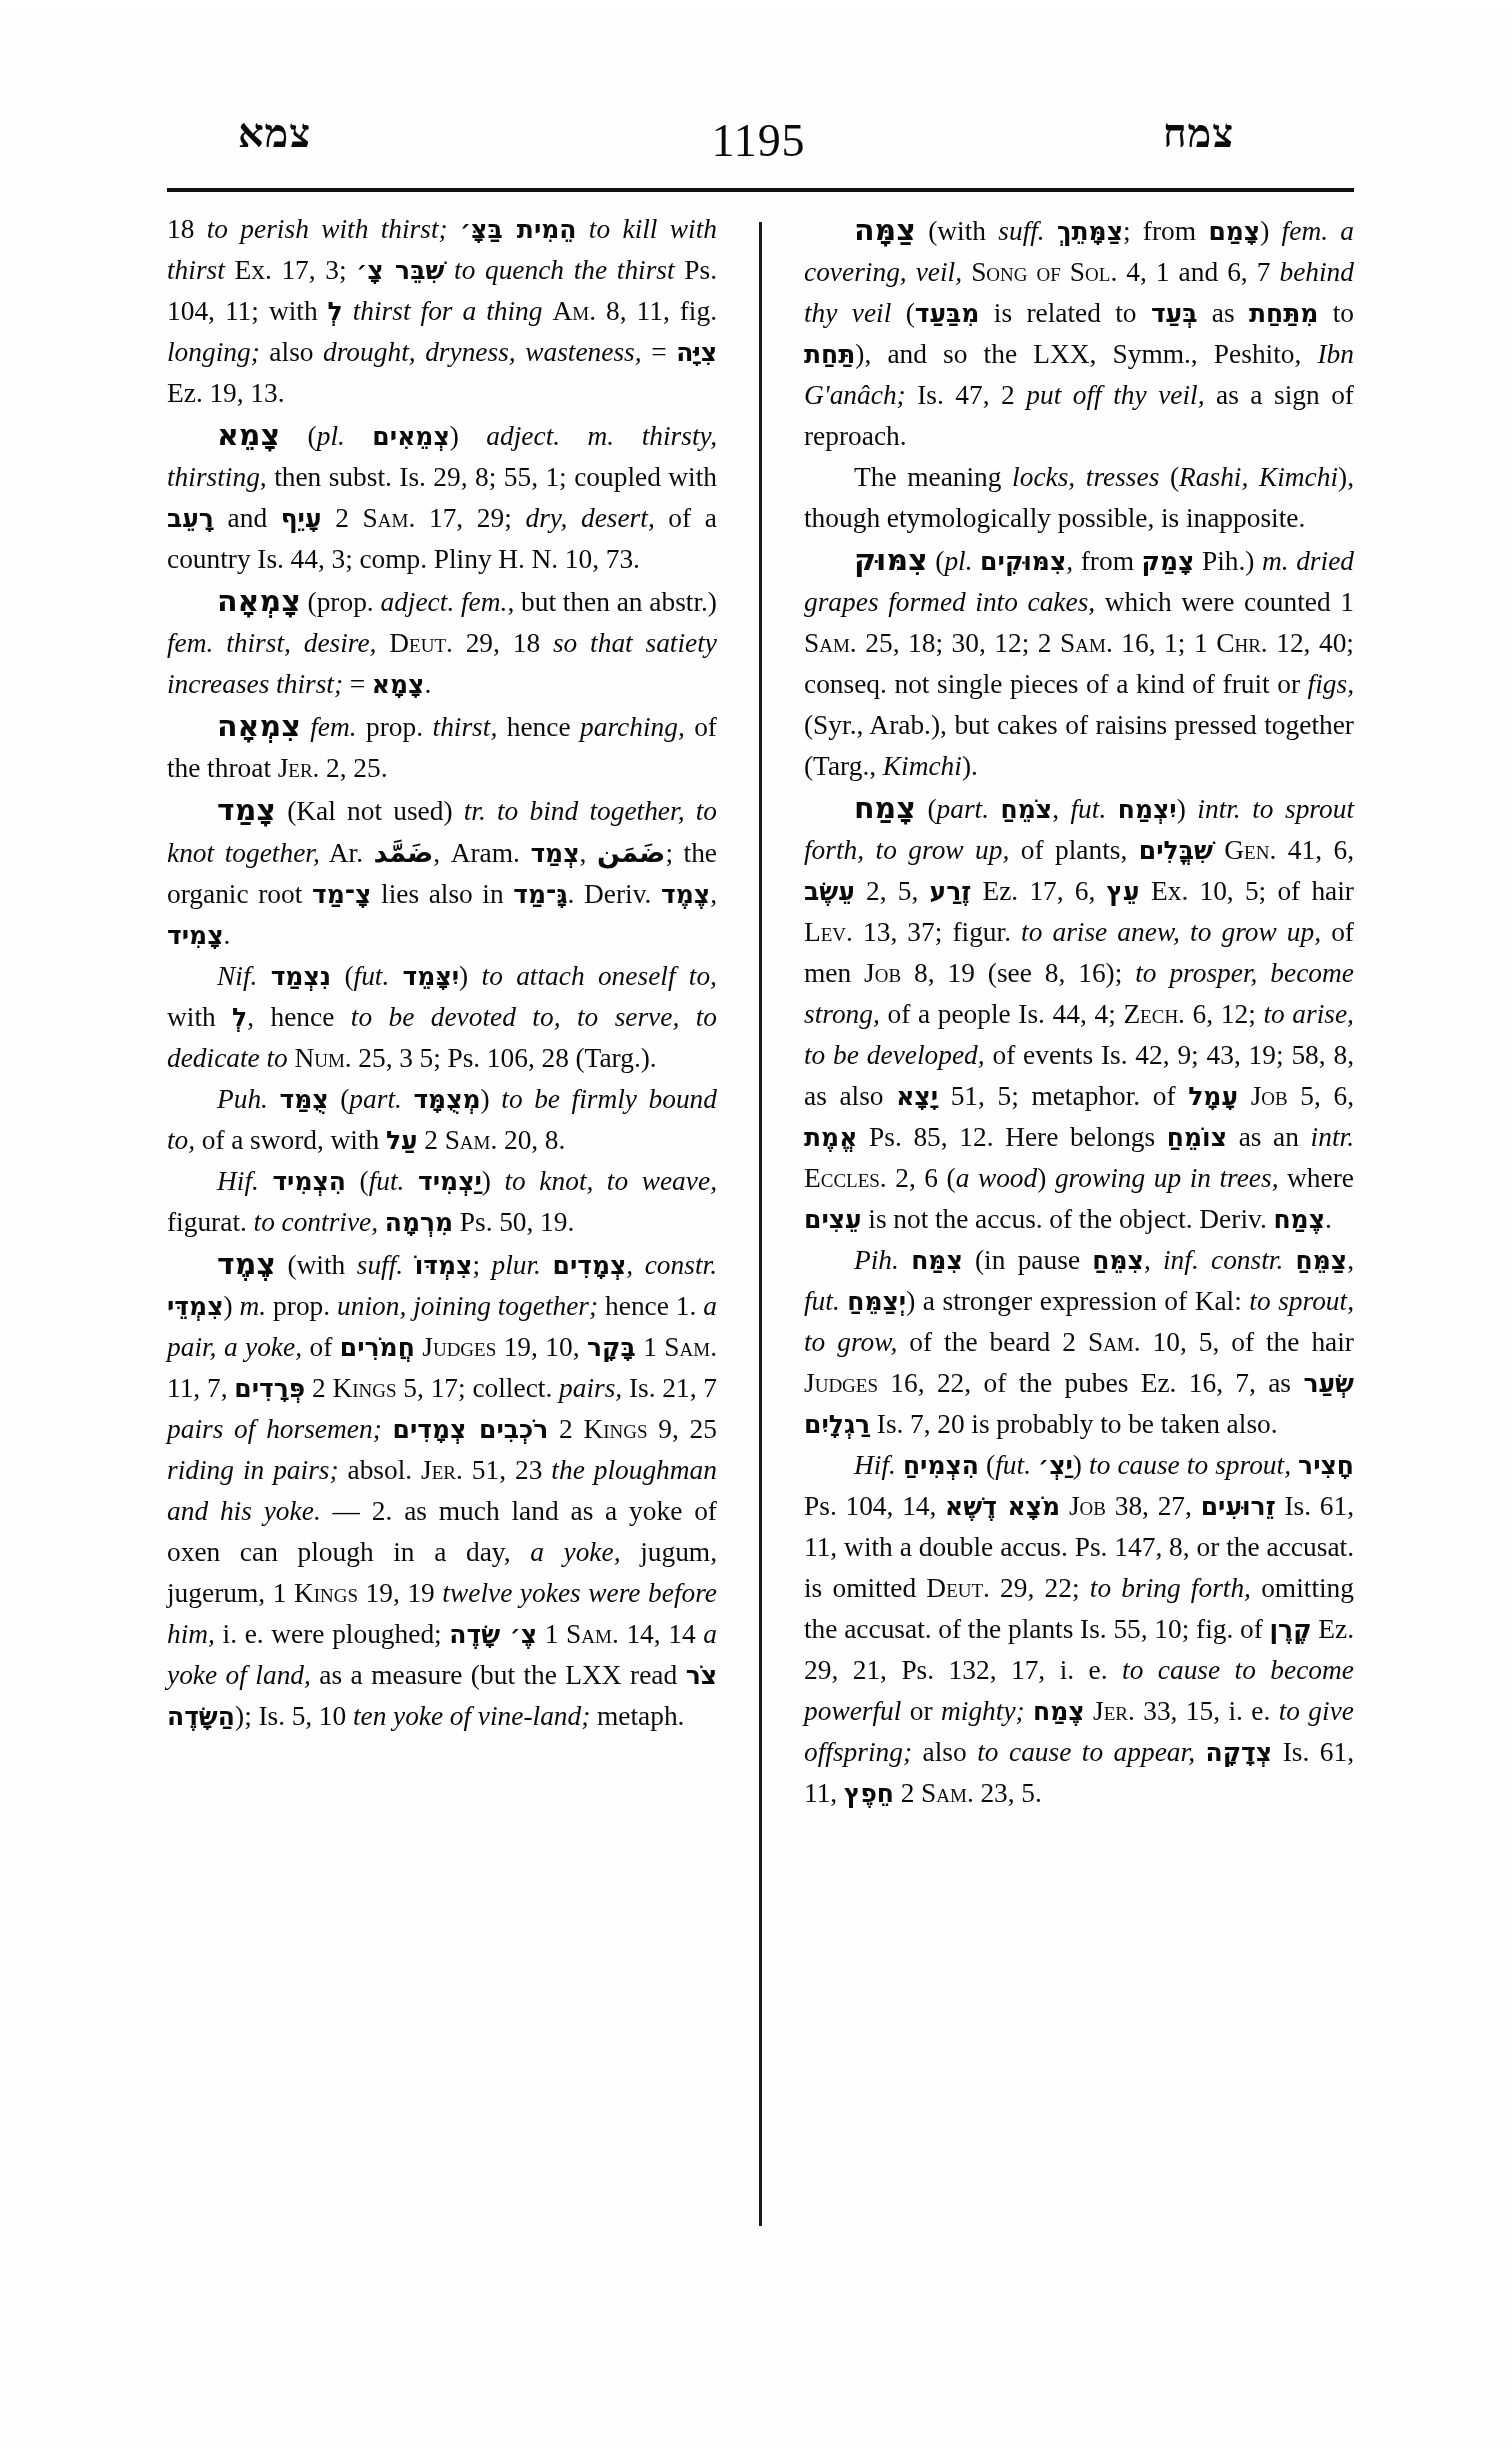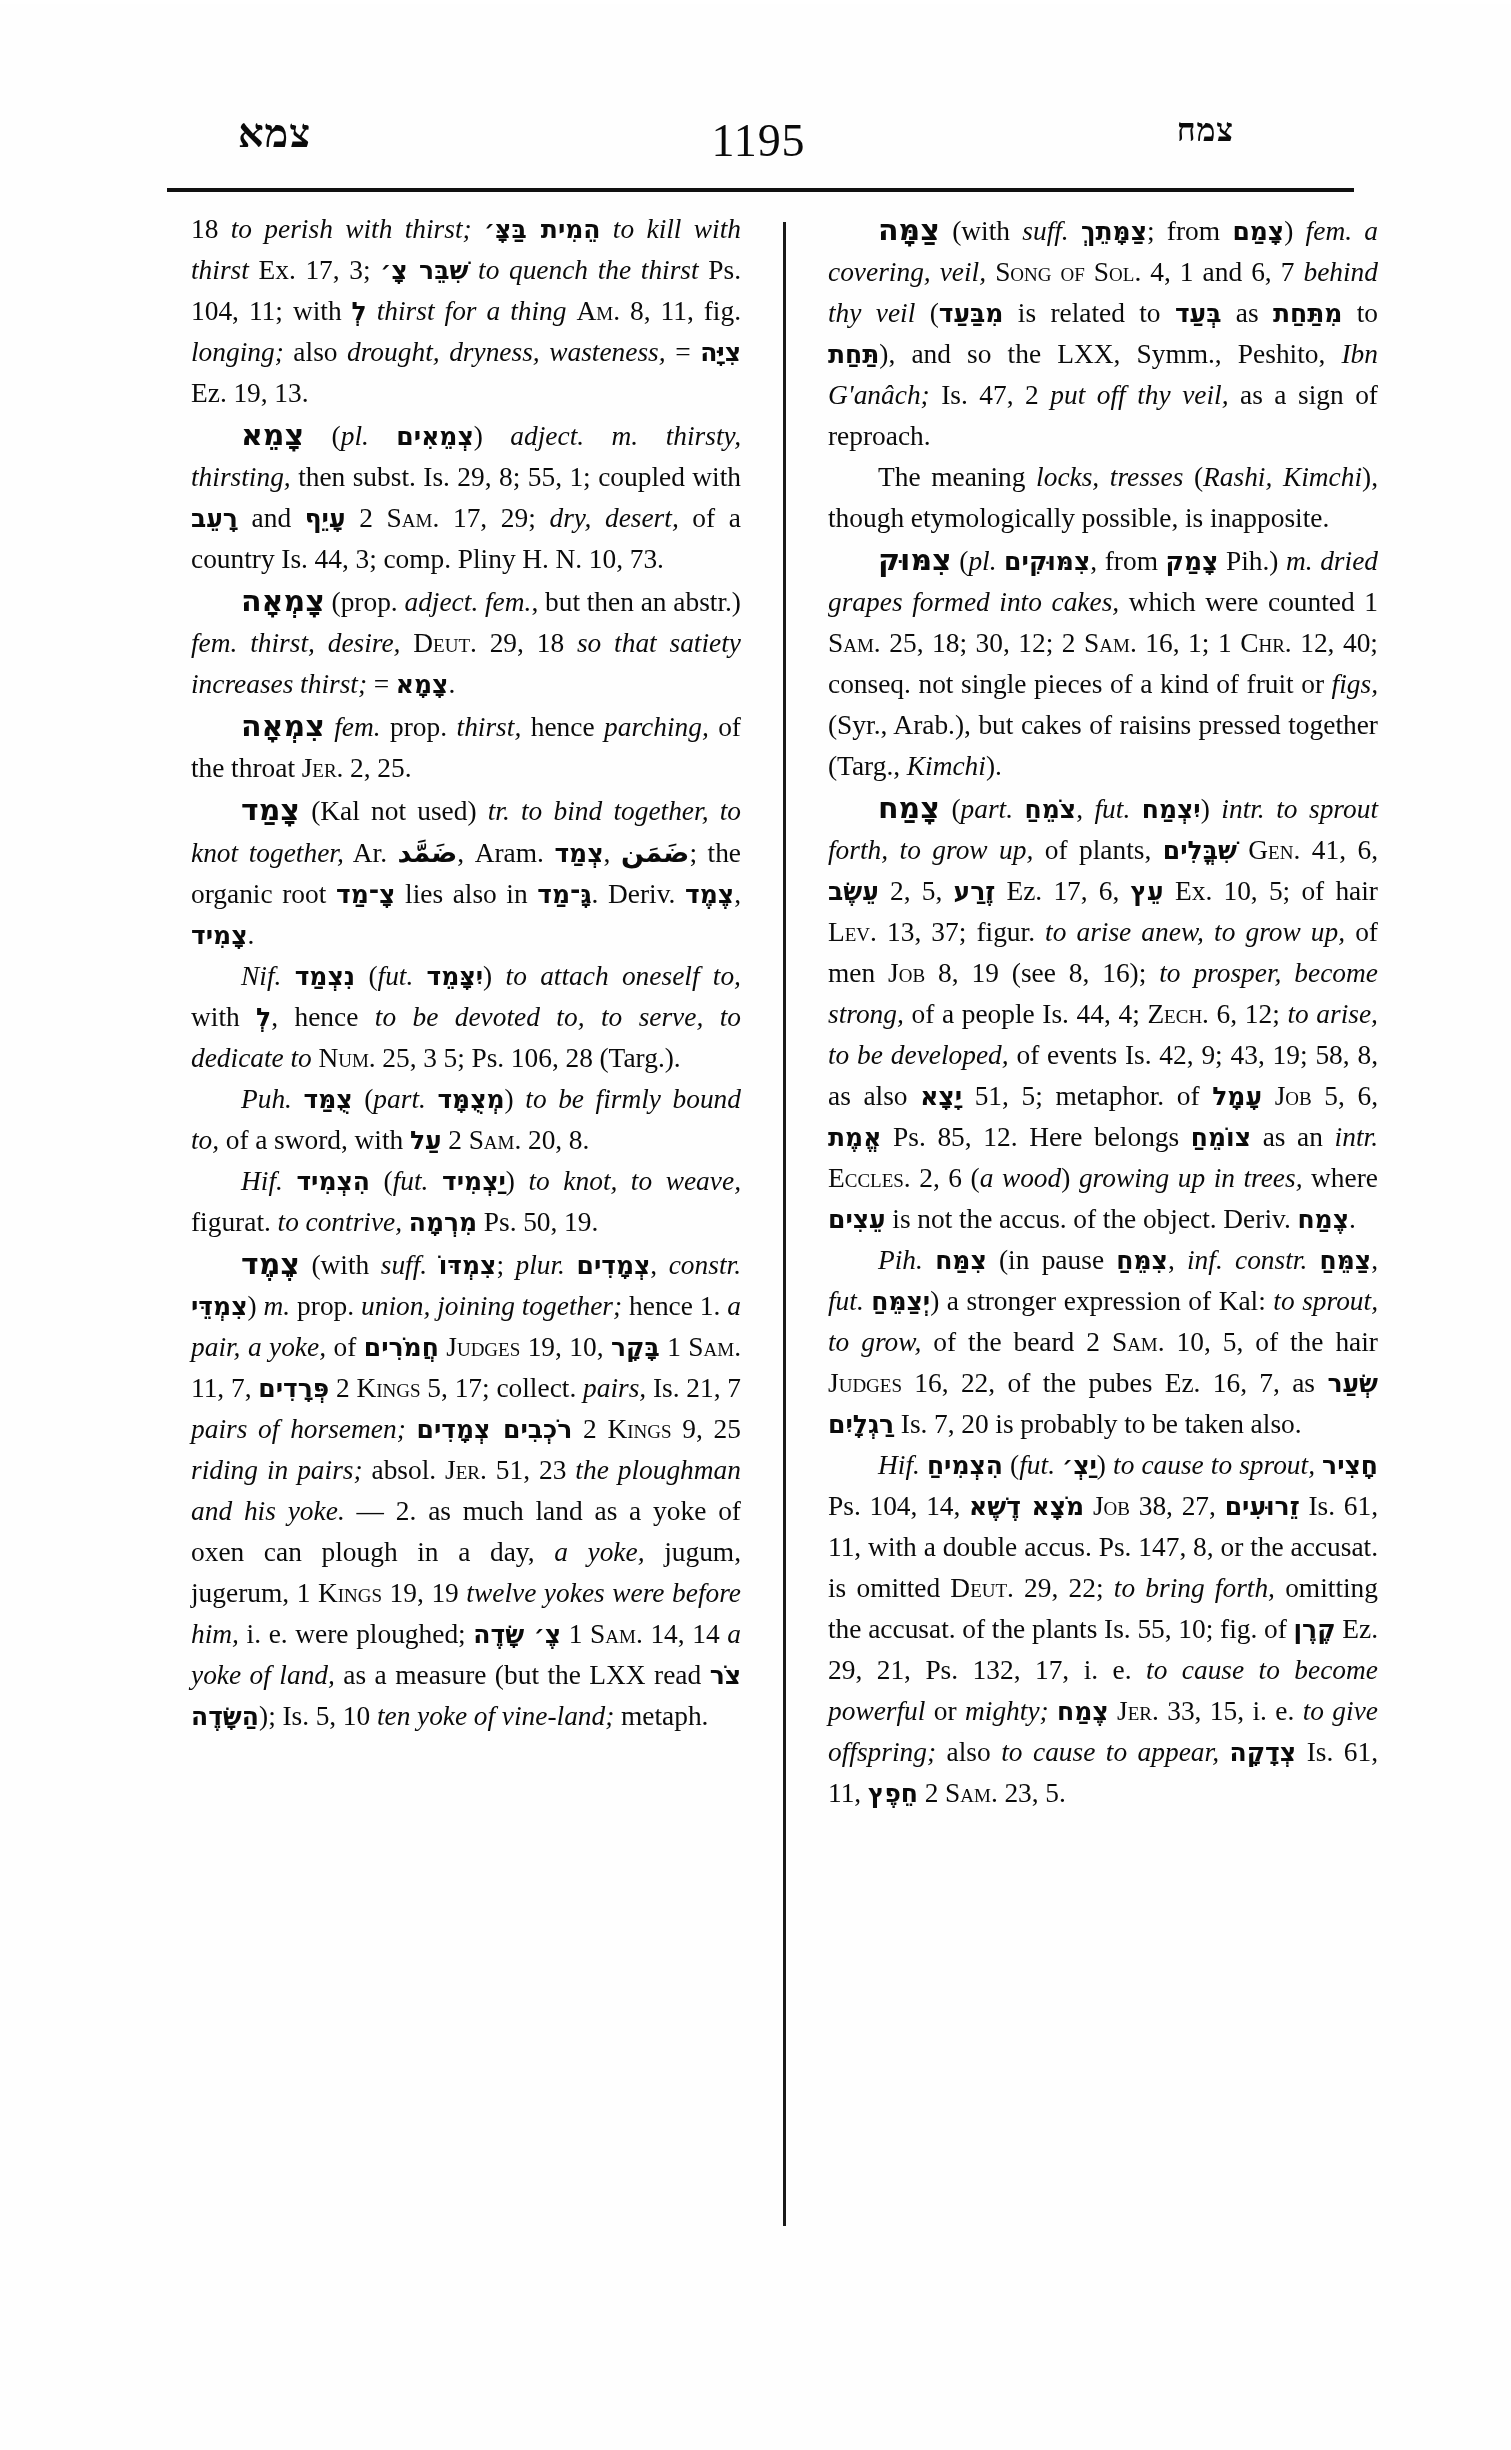--- a/index.html
+++ b/index.html
@@ -48,21 +48,21 @@
     width: 1185px;
     text-align: center;
     font-size: 46px;
     font-weight: 400;
     line-height: 1;
     letter-spacing: 0.9px;
   }
   .runhead .rh-right {
     position: absolute;
     right: 117px; top: 0;
-    font-size: 32px;
+    font-size: 40px;
     font-weight: 700;
     letter-spacing: 0.9px;
     line-height: 1;
     direction: rtl;
   }
 
   .rule {
     position: absolute;
     left: 167px;
     top: 184px;
@@ -71,21 +71,20 @@
     background: #111;
   }
 
   
   .columns {
     position: absolute;
     left: 167px;
     top: 205px;
     width: 1187px;
     height: 2033px;
-    margin-left: 24px;
   }
   .col {
     position: absolute;
     top: 0;
     width: 550px;
     height: 2033px;
   }
   .col-left  { left: 0px; }
   .col-right { left: 637px; }
 

